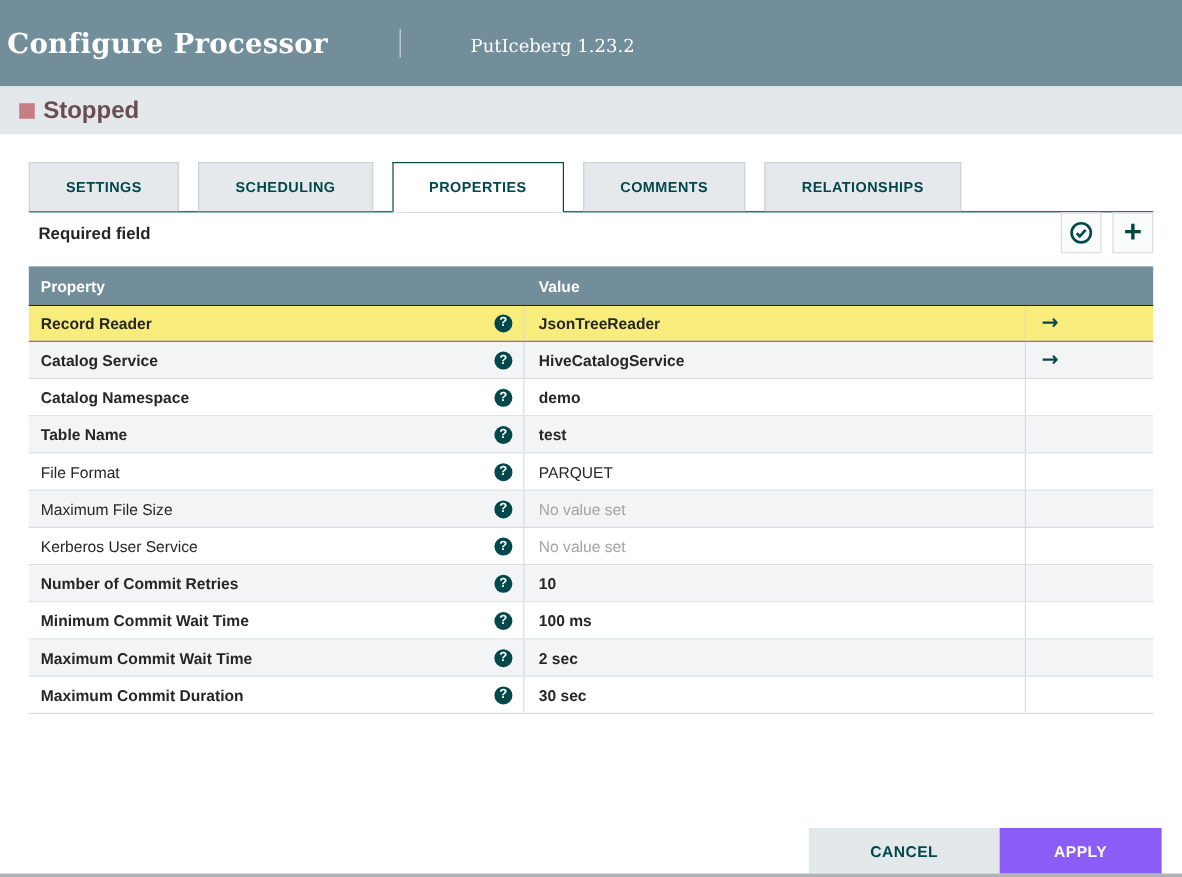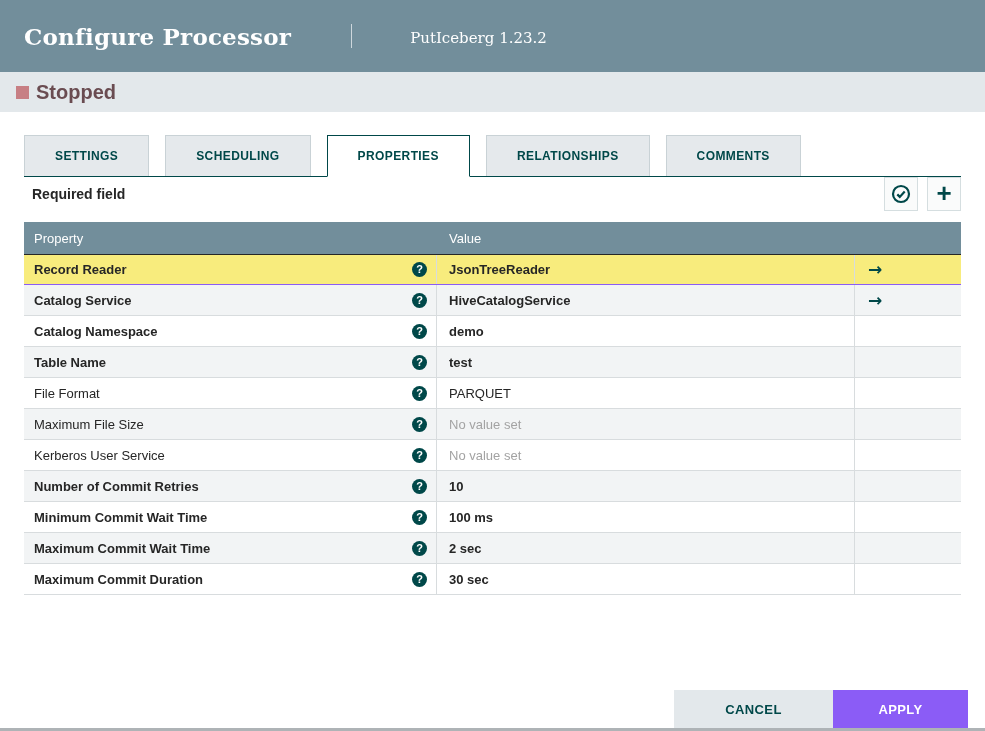--- a/index.html
+++ b/index.html
@@ -10,21 +10,21 @@
     color: #262626;
     position: relative;
   }
 
   
   .dlg-header {
     height: 72px;
     background: #728E9B;
     display: flex;
     align-items: center;
-    padding: 0 24px;
+    padding: 0 6px;
     gap: 44px;
   }
   .dlg-title {
     font-family: "DejaVu Serif", serif;
     font-size: 23px;
     font-weight: bold;
     color: #ffffff;
     letter-spacing: 0.2px;
   }
   .dlg-title-divider {
@@ -130,21 +130,21 @@
   }
 
   
   .prop-table { margin-top: 11px; width: 937px; }
   .t-header {
     display: flex;
     height: 33px;
     background: #728E9B;
     color: #ffffff;
     font-size: 13px;
-    font-weight: normal;
+    font-weight: bold;
     align-items: center;
   }
   .t-header .h-prop { width: 413px; padding-left: 10px; }
   .t-header .h-value { flex: 1; padding-left: 12px; }
 
   .prow {
     display: flex;
     height: 31px;
     background: #ffffff;
     border-bottom: 1px solid #D8DCDE;
@@ -245,22 +245,22 @@
 <div class="status-bar">
   <div class="stop-square"></div>
   <div class="status-label">Stopped</div>
 </div>
 
 <div class="content">
   <div class="tabs">
       <div class="tab">SETTINGS</div>
       <div class="tab">SCHEDULING</div>
       <div class="tab active">PROPERTIES</div>
+      <div class="tab">COMMENTS</div>
       <div class="tab">RELATIONSHIPS</div>
-      <div class="tab">COMMENTS</div>
     </div>
 
   <div class="table-toolbar">
     <div class="required-label">Required field</div>
     <div class="toolbar-spacer"></div>
     <div class="icon-btn">
       <span>
         <svg width="20" height="20" viewBox="0 0 20 20">
           <circle cx="10" cy="10" r="8" fill="none" stroke="#004849" stroke-width="2.2"></circle>
           <path d="M6.3 10.4 L8.8 12.9 L13.7 7.6" fill="none" stroke="#004849" stroke-width="2.2"></path>

